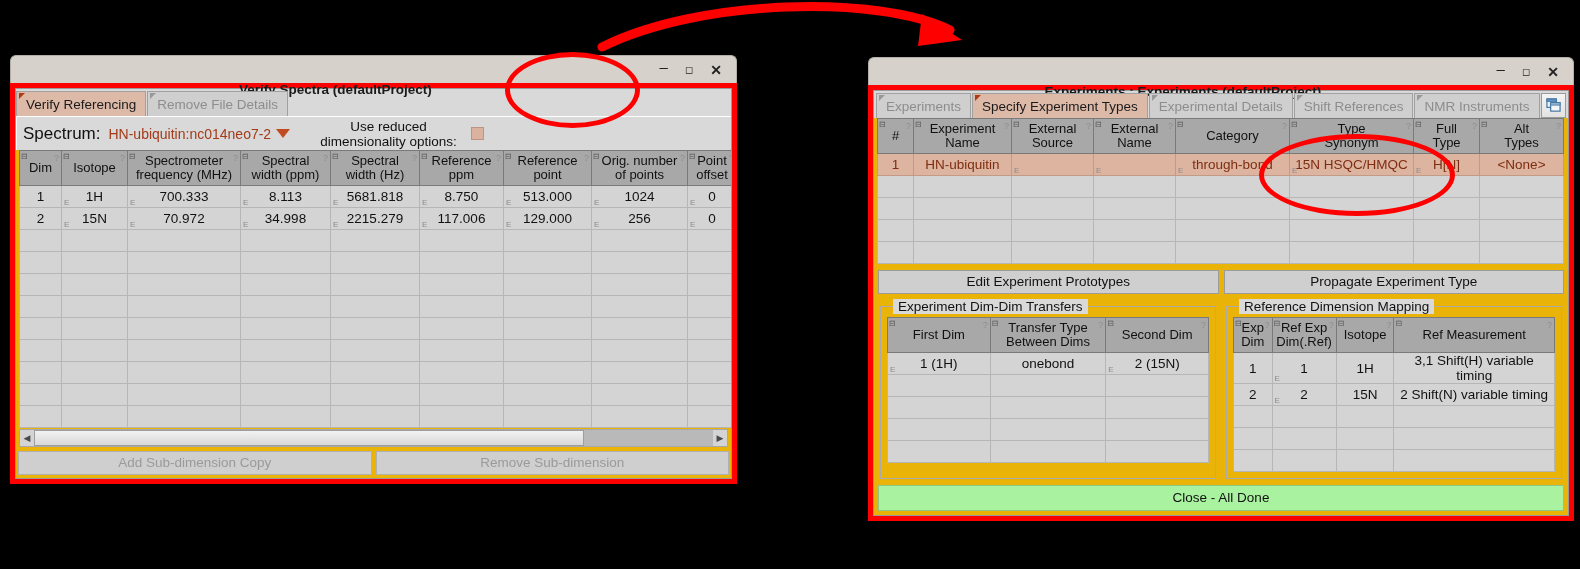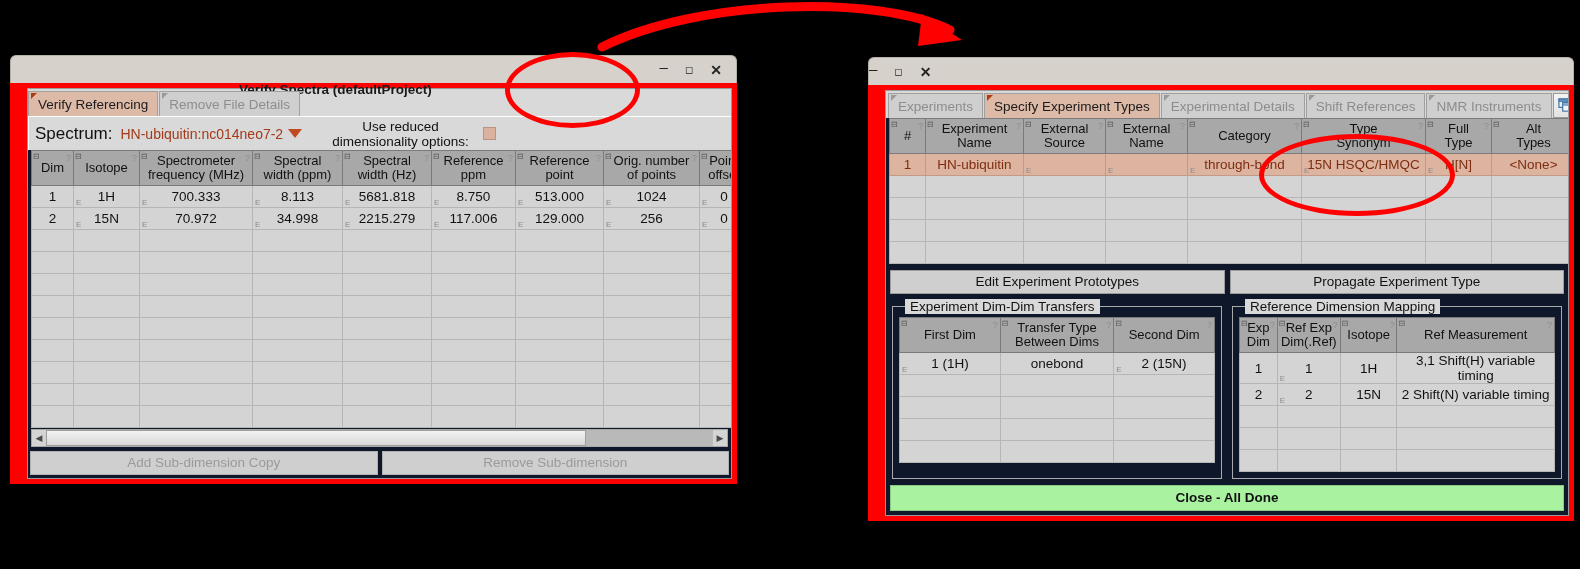--- a/index.html
+++ b/index.html
@@ -35,25 +35,24 @@
   .winbtn { font-size:13px; color:#222; line-height:1; cursor:default; }
   .winbtn.mini { font-size:15px; position:relative; top:-3px; }
   .winbtn.maxi { font-size:10px; }
   .winbtn.clos { font-size:14px; font-weight:bold; }
 
   .redframe {
     background:#fe0000;
     padding:5px;
   }
   .winbody {
-    background:#0f172a;
+    background:#eab308;
     border:1px solid #9a9a9a;
     padding:0;
     overflow:hidden;
-    margin-left:12px;
   }
 
   
   .tabrow { display:flex; align-items:flex-end; height:27px; background:#d9d9d9; padding-top:2px;}
   .tab {
     height:25px; line-height:25px;
     padding:0 9px;
     border:1px solid #a0a0a0;
     border-bottom:none;
     background:#cfcfcf;
@@ -399,20 +398,21 @@
         <div class="bb">Remove Sub-dimension</div>
       </div>
 
     </div>
   </div>
 </div>
 
 <div class="window" id="right-window" style="left:868px; top:57px; width:706px;">
 
   <div class="titlebar">
+    <div class="title">Experiments : Experiments (defaultProject)</div>
     <div class="winbtns">
       <span class="winbtn mini">–</span>
       <span class="winbtn maxi">◻</span>
       <span class="winbtn clos">✕</span>
     </div>
   </div>
 
   <div class="redframe">
     <div class="winbody">
 
@@ -618,21 +618,21 @@
                   <td>&nbsp;</td>
                   <td>&nbsp;</td>
                   <td>&nbsp;</td>
                 </tr>
               </tbody>
           </table>
         </div>
 
       </div>
 
-      <div style="padding:6px 4px 4px 4px;font-weight:bold;">
+      <div style="padding:6px 4px 4px 4px;">
         <div class="close-all">Close - All Done</div>
       </div>
 
     </div>
   </div>
 </div>
 
 <svg class="anno" style="left:0;top:0;width:1580px;height:569px;">
   <path d="M602 47 C 700 -2, 880 -5, 950 30" stroke="#fe0000" stroke-width="9" fill="none" stroke-linecap="round"></path>
   <path d="M922 14 L 962 40 L 918 46 Z" fill="#fe0000"></path>

